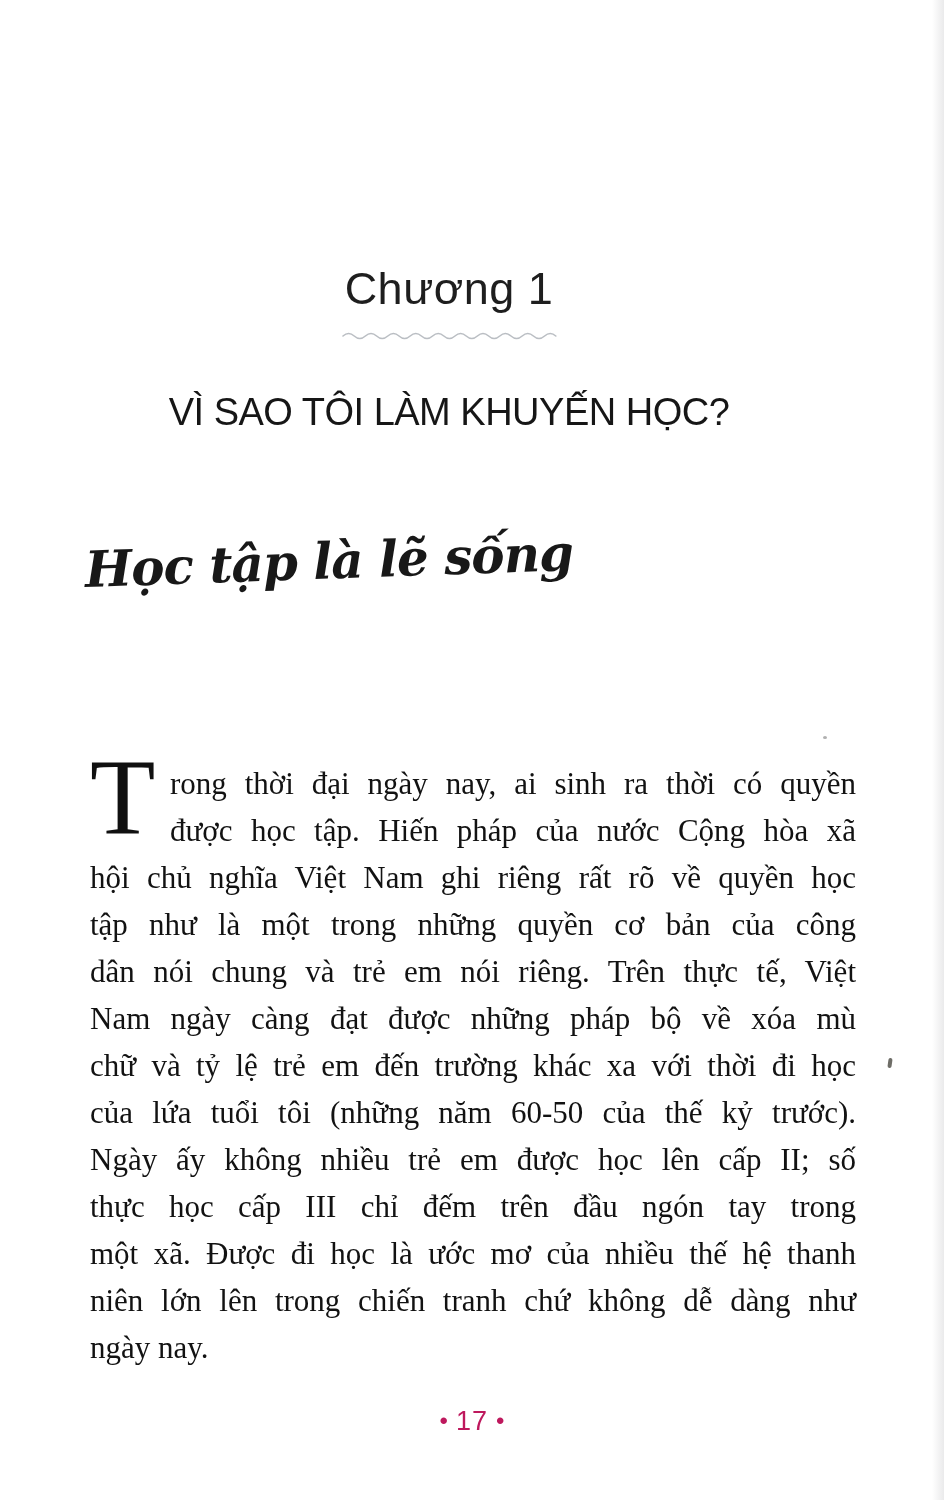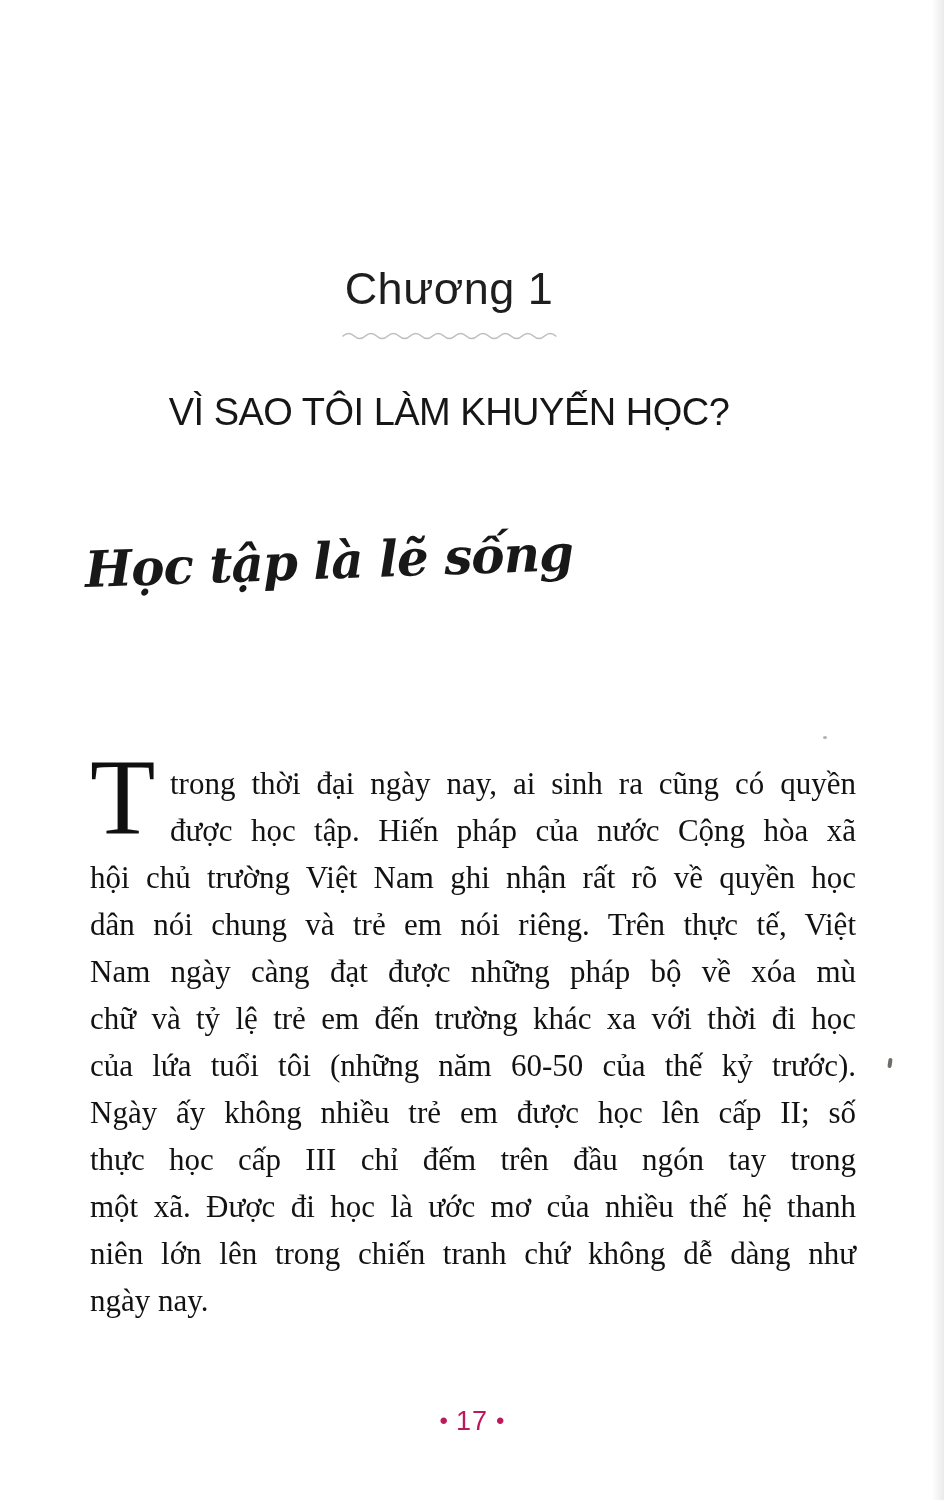--- a/index.html
+++ b/index.html
@@ -141,23 +141,24 @@
       <path d="M2 6 q5.6 -5 11.2 0 t11.2 0 t11.2 0 t11.2 0 t11.2 0 t11.2 0 t11.2 0 t11.2 0 t11.2 0 t11.2 0 t11.2 0 t11.2 0 t11.2 0 t11.2 0 t11.2 0 t11.2 0 t11.2 0 t11.2 0 t11.2 0" fill="none" stroke="#b6bac0" stroke-width="1.6" stroke-linecap="round" opacity="0.95"></path>
     </svg>
   </div>
 
   <h1 class="chapter-title">VÌ SAO TÔI LÀM KHUYẾN HỌC?</h1>
 
   <div class="section-heading">Học tập là lẽ sống</div>
 
   <div class="body-paragraph">
     <span class="drop-cap">T</span>
-    <div class="body-line indent">trong thời đại ngày nay, ai sinh ra cũng có quyền</div>
+    <div class="body-line indent">rong thời đại ngày nay, ai sinh ra thời có quyền</div>
     <div class="body-line indent">được học tập. Hiến pháp của nước Cộng hòa xã</div>
-    <div class="body-line">hội chủ trường Việt Nam ghi nhận rất rõ về quyền học</div>
+    <div class="body-line">hội chủ nghĩa Việt Nam ghi riêng rất rõ về quyền học</div>
+    <div class="body-line">tập như là một trong những quyền cơ bản của công</div>
     <div class="body-line">dân nói chung và trẻ em nói riêng. Trên thực tế, Việt</div>
     <div class="body-line">Nam ngày càng đạt được những pháp bộ về xóa mù</div>
     <div class="body-line">chữ và tỷ lệ trẻ em đến trường khác xa với thời đi học</div>
     <div class="body-line">của lứa tuổi tôi (những năm 60-50 của thế kỷ trước).</div>
     <div class="body-line">Ngày ấy không nhiều trẻ em được học lên cấp II; số</div>
     <div class="body-line">thực học cấp III chỉ đếm trên đầu ngón tay trong</div>
     <div class="body-line">một xã. Được đi học là ước mơ của nhiều thế hệ thanh</div>
     <div class="body-line">niên lớn lên trong chiến tranh chứ không dễ dàng như</div>
     <div class="body-line last">ngày nay.</div>
   </div>

